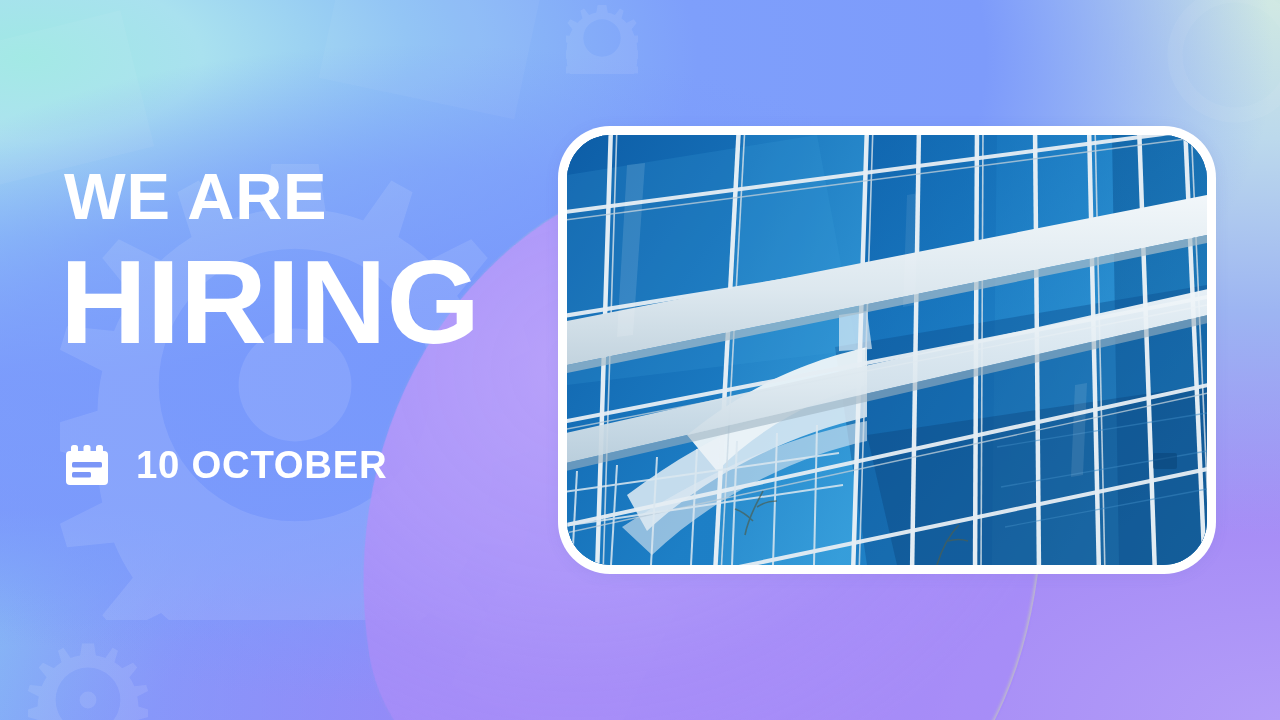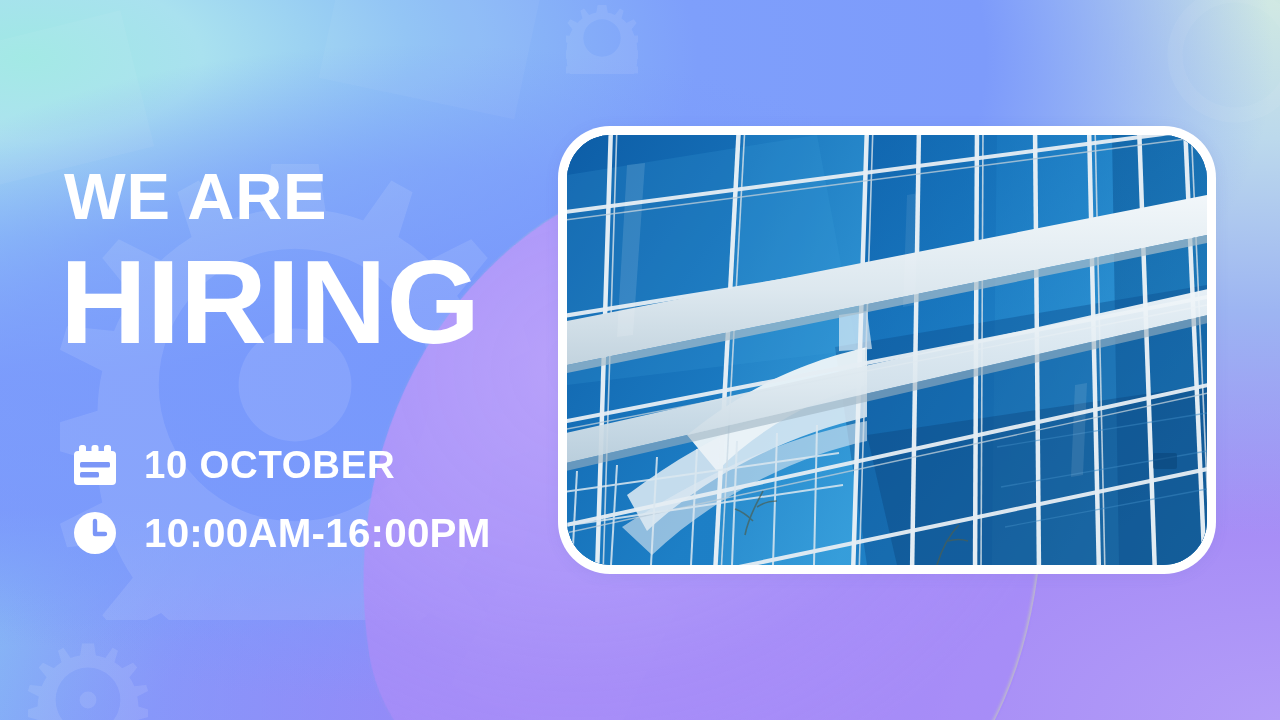--- a/index.html
+++ b/index.html
@@ -92,21 +92,21 @@
     transform:scaleX(1.02);
   }
   .headline-lg {
     position:absolute; top:231px; left:-4px;
     font-size:118px;
     letter-spacing:-.002em;
     transform:scaleX(1.02);
   }
 
   
-  .info { position:absolute; left:8px; top:424px; }
+  .info { position:absolute; left:0; top:424px; }
   .info-row {
     display:flex;
     align-items:center;
     height:58px;
     margin-bottom:10px;
   }
   .info-icon {
     width:46px; height:46px;
     display:flex; align-items:center; justify-content:center;
     flex:0 0 46px;
@@ -208,29 +208,20 @@
             <rect x="17.5" y="0" width="7" height="8" rx="2.5" fill="#ffffff"></rect>
             <rect x="30" y="0" width="7" height="8" rx="2.5" fill="#ffffff"></rect>
             <rect x="0" y="6" width="42" height="34" rx="4" fill="#ffffff"></rect>
             <rect x="6" y="17" width="30" height="5.5" rx="1.5" fill="#7b96f7"></rect>
             <rect x="6" y="27" width="19" height="5.5" rx="1.5" fill="#7b96f7"></rect>
           </svg>
         </span>
         <span class="info-text">10 OCTOBER</span>
       </div>
 
-      <div class="info-row time">
-        <span class="info-icon">
-          <svg width="44" height="44" viewBox="0 0 44 44">
-            <circle cx="22" cy="22" r="21" fill="#ffffff"></circle>
-            <path d="M22 10 v13 h10" stroke="#7b96f7" stroke-width="4.4" stroke-linecap="round" stroke-linejoin="round" fill="none"></path>
-          </svg>
-        </span>
-        <span class="info-text">10:00AM-16:00PM</span>
-      </div>
 
     </div>
   </div>
 
   <div class="photo-card">
     <div class="photo-inner">
       <svg viewBox="0 0 640 430" preserveAspectRatio="xMidYMid slice" aria-hidden="true">
         <defs>
           <linearGradient id="skyG" x1="0" y1="0" x2="1" y2="1">
             <stop offset="0%" stop-color="#0e63ad"></stop>

